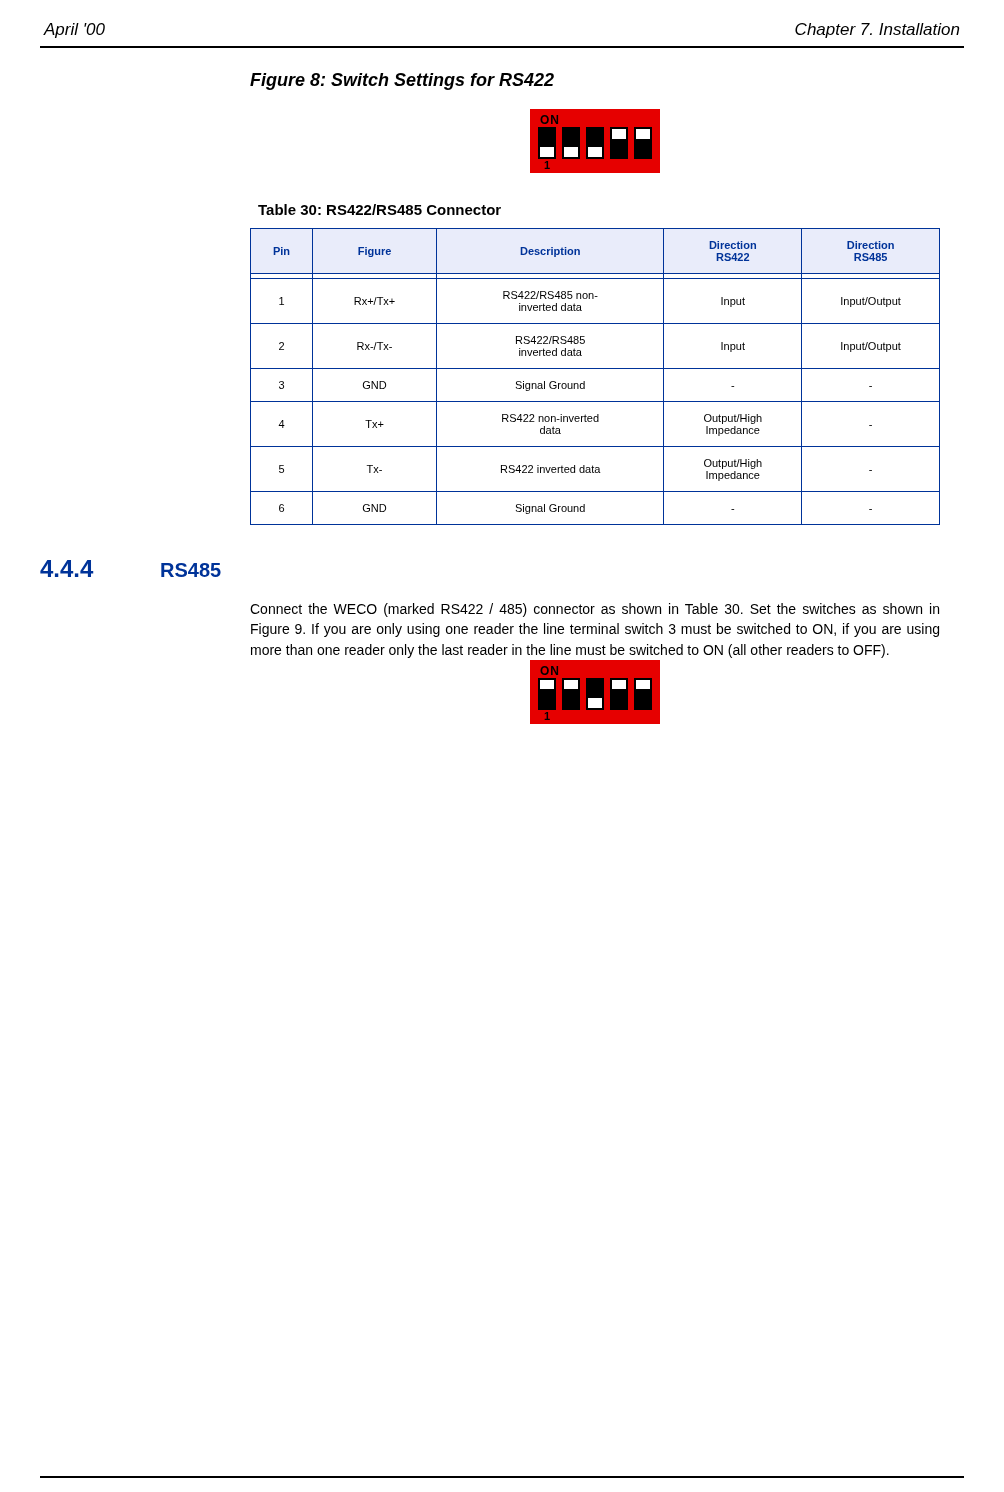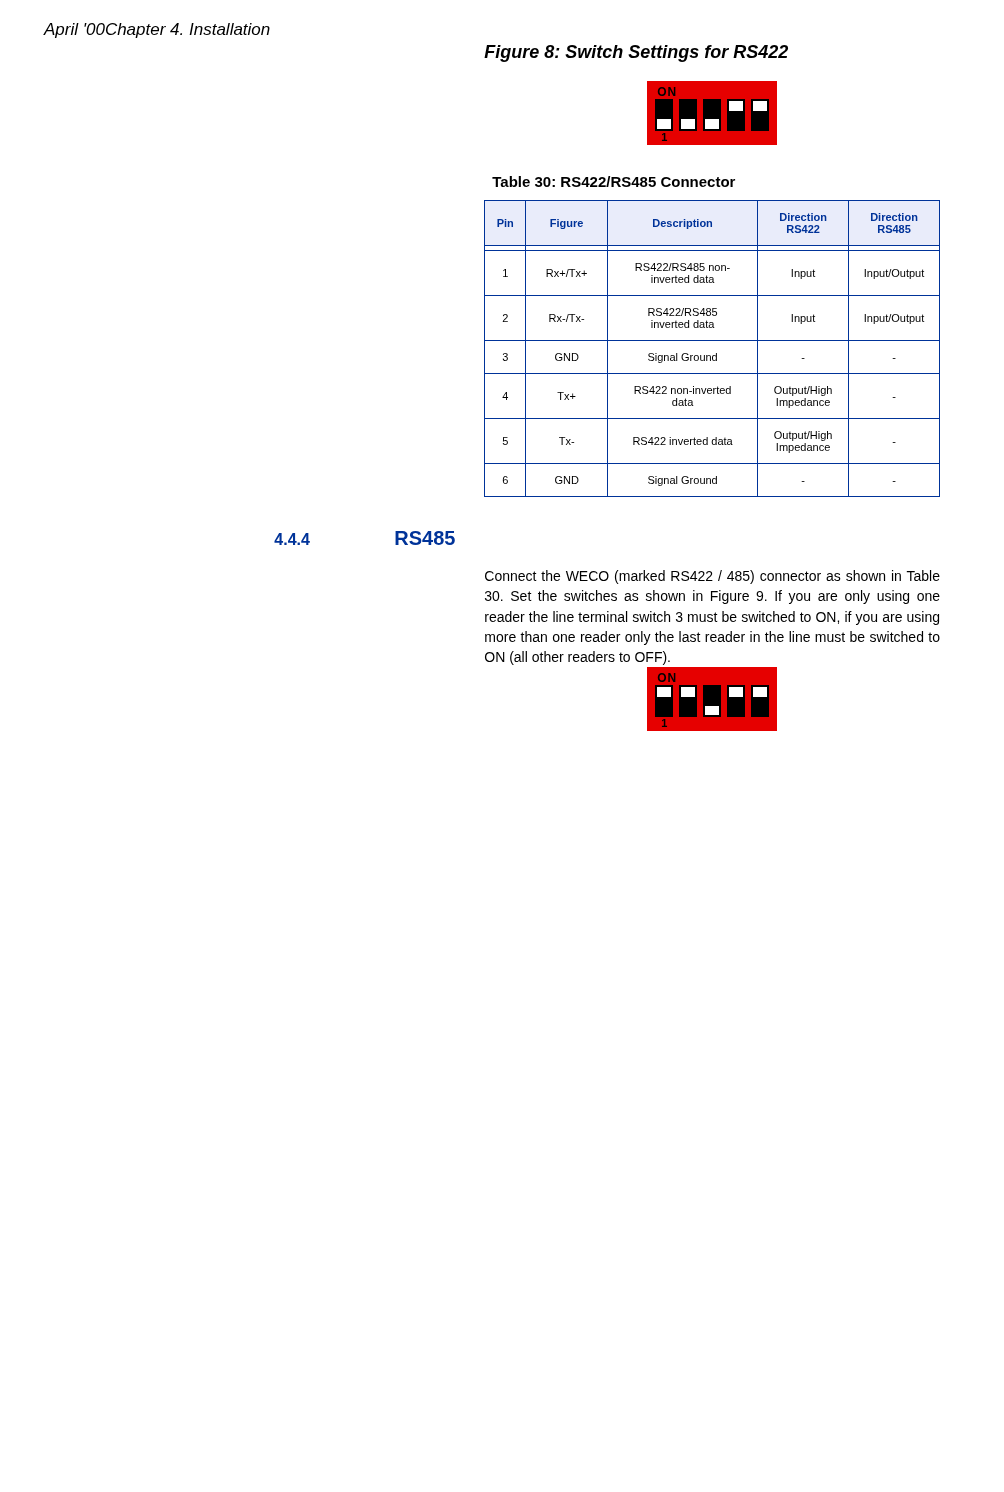--- a/index.html
+++ b/index.html
@@ -10,21 +10,21 @@
     color: #000;
   }
   .page {
     width: 1004px;
     height: 1492px;
     position: relative;
     margin: 0 auto;
     box-sizing: border-box;
     padding: 20px 40px 10px 40px;
     display: flex;
-    flex-direction: row;
+    flex-direction: column;
   }
   .header-row {
     display: flex;
     justify-content: space-between;
     font-style: italic;
     font-size: 17px;
     padding: 0 4px 2px 4px;
   }
   .header-rule {
     border: none;
@@ -135,21 +135,21 @@
   .col-d2  { width: 20%; }
   .section-row {
     display: flex;
     align-items: baseline;
     margin-top: 30px;
     margin-bottom: 16px;
   }
   .section-num {
     color: #003399;
     font-weight: bold;
-    font-size: 16px;
+    font-size: 24px;
     width: 120px;
   }
   .section-title {
     color: #003399;
     font-weight: bold;
     font-size: 20px;
   }
   .body-text {
     font-size: 14px;
     line-height: 1.45;
@@ -165,21 +165,21 @@
     font-size: 16px;
   }
 </style>
 </head>
 <body>
 
 <div class="page">
 
   <div class="header-row">
     <span>April '00</span>
-    <span>Chapter 4. Installation</span>
+    <span>Chapter 7. Installation</span>
   </div>
   <hr class="header-rule">
 
   <div class="content">
 
     <div class="indent-block">
       <div class="fig-caption">Figure 8: Switch Settings for RS422</div>
       <div class="dip-wrap">
         <div class="dip">
           <span class="dip-on">ON</span>

